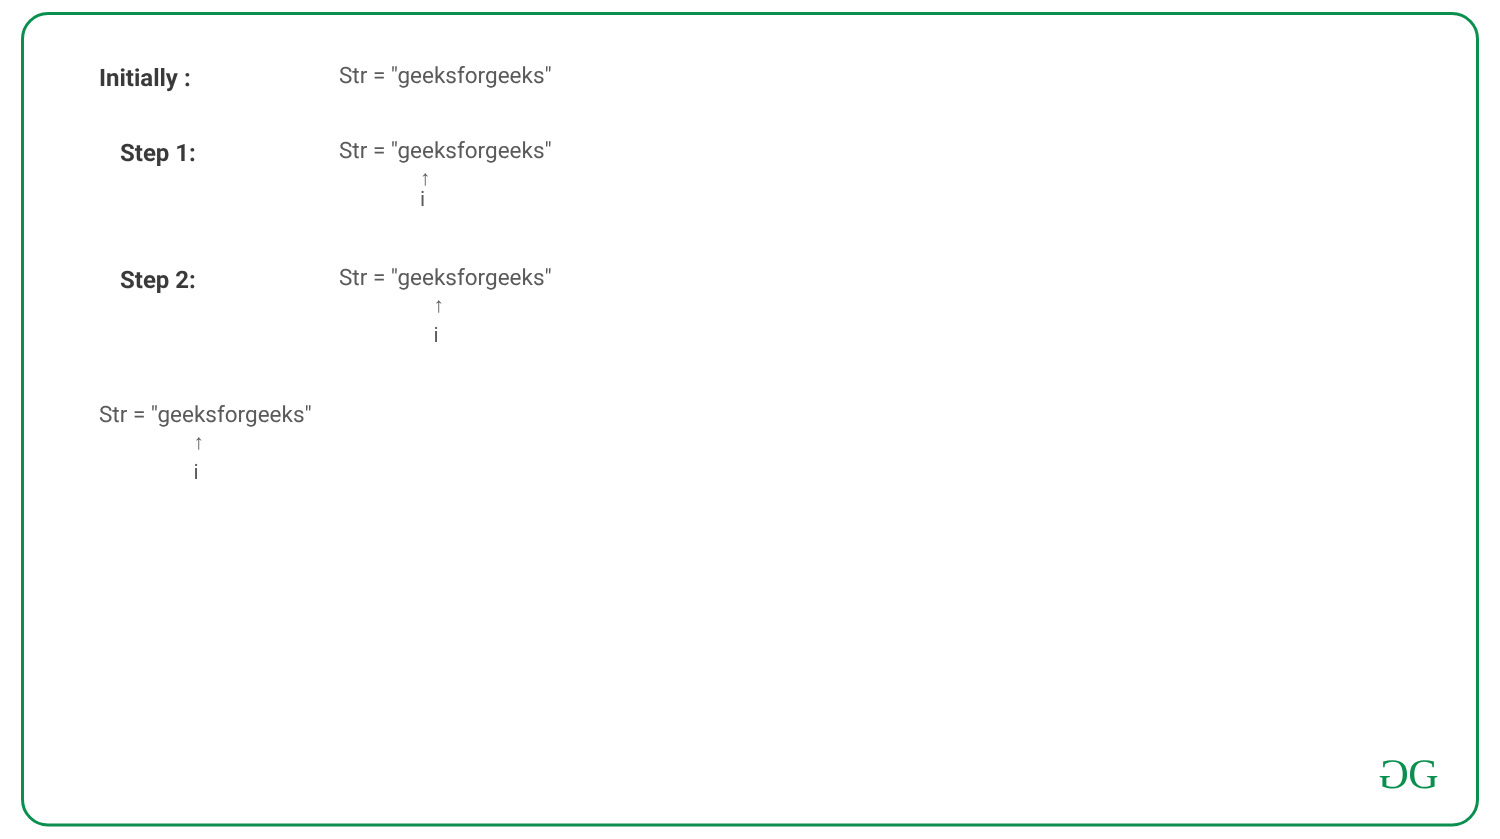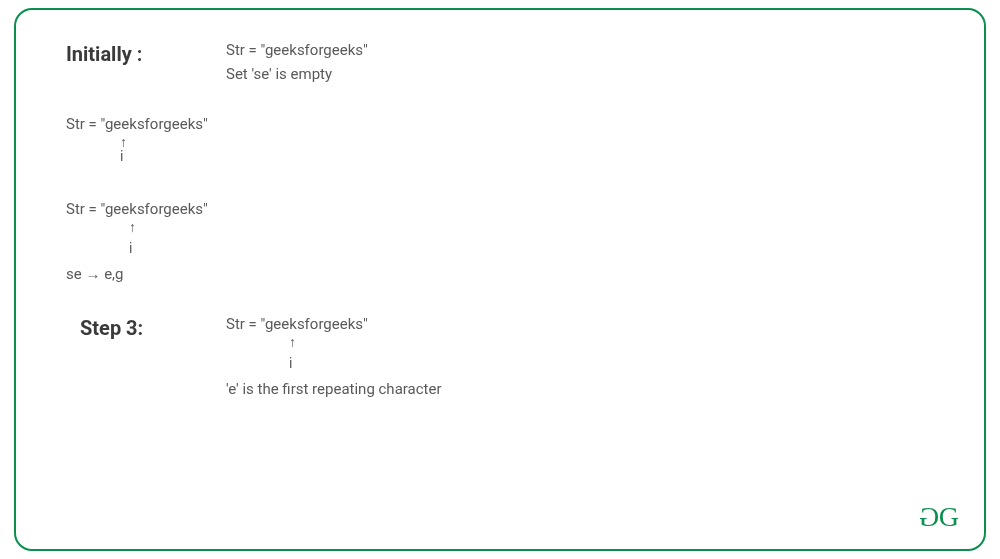--- a/index.html
+++ b/index.html
@@ -27,21 +27,21 @@
     .row {
       display: flex;
       align-items: flex-start;
       margin-bottom: 26px;
     }
     .label-col {
       width: 160px;
       flex-shrink: 0;
       font-weight: 700;
       color: #3a3a3a;
-      font-size: 20px;
+      font-size: 16px;
       padding-top: 2px;
     }
     .content-col {
       color: #5a5a5a;
       font-size: 15px;
       line-height: 1.45;
     }
     .line {
       margin-bottom: 2px;
     }
@@ -85,48 +85,46 @@
   </style>
 </head>
 <body>
 
 <div class="frame">
 
   <div class="row">
     <div class="label-col">Initially :</div>
     <div class="content-col">
       <div class="line">Str = "geeksforgeeks"</div>
-      <div class="line">Set 'se' is empty</div>
     </div>
   </div>
 
   <div class="row">
+    <div class="label-col" style="padding-left:14px">Step 1:</div>
     <div class="content-col">
       <div class="line">Str = "geeksforgeeks"</div>
       <div class="arrow-line">↑</div>
       <div class="i-line">i</div>
     </div>
   </div>
 
   <div class="row">
+    <div class="label-col" style="padding-left:14px">Step 2:</div>
     <div class="content-col">
       <div class="line">Str = "geeksforgeeks"</div>
       <div class="arrow-line2">↑</div>
       <div class="i-line2">i</div>
-      <div class="line">se → e,g</div>
     </div>
   </div>
 
   <div class="row" style="margin-bottom:0">
-    <div class="label-col" style="padding-left:14px">Step 3:</div>
     <div class="content-col">
       <div class="line">Str = "geeksforgeeks"</div>
       <div class="arrow-line2">↑</div>
       <div class="i-line2">i</div>
-      <div class="line">'e' is the first repeating character</div>
     </div>
   </div>
 
   <div class="logo">
     <span class="g1">G</span><span>G</span>
   </div>
 
 </div>
 
 </body></html>

